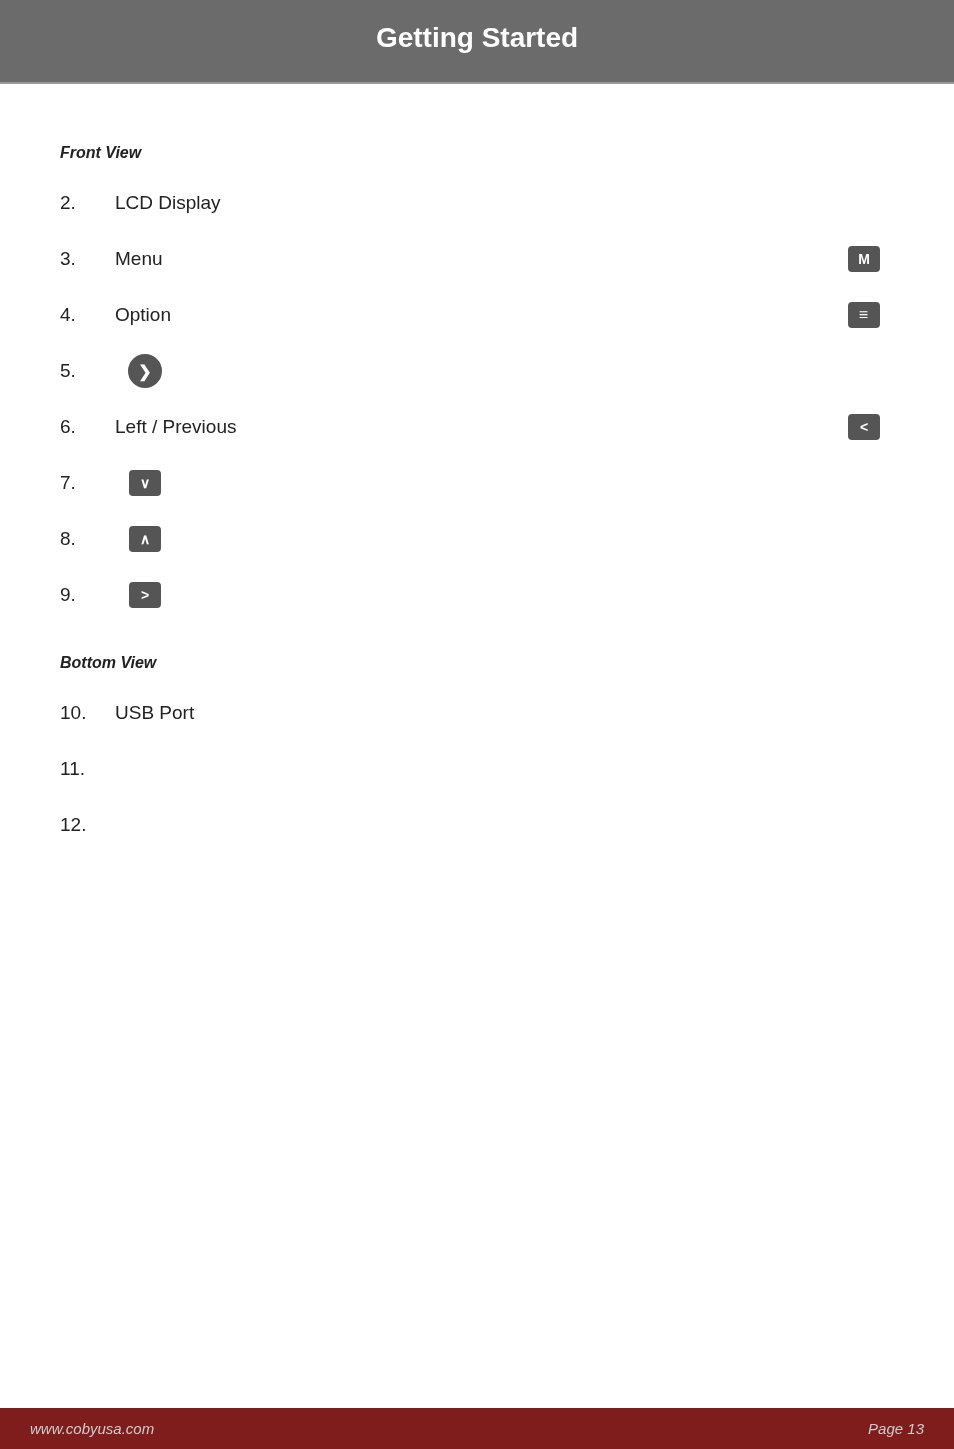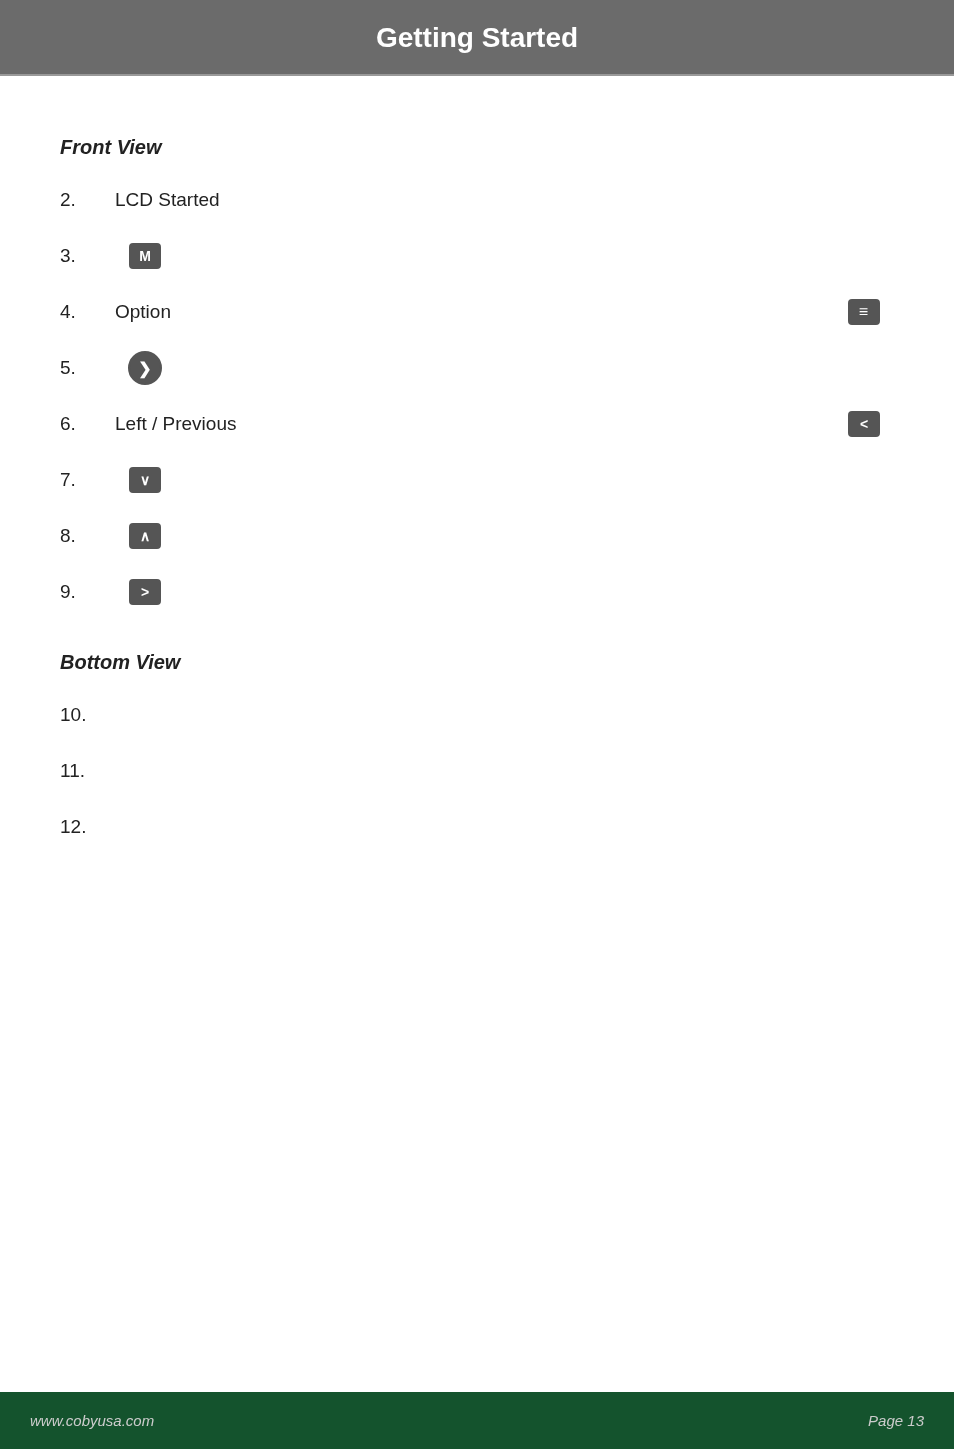--- a/index.html
+++ b/index.html
@@ -9,33 +9,33 @@
       min-height: 1449px;
       background: #ffffff;
       font-family: Arial, Helvetica, sans-serif;
       position: relative;
     }
 
     .header {
       background: #6b6b6b;
       color: #ffffff;
       text-align: center;
-      padding: 22px 0 20px;
+      padding: 22px 0 28px;
       font-size: 28px;
       font-weight: bold;
     }
 
     .content {
       padding: 30px 60px 80px 60px;
     }
 
     .section-title {
       font-style: italic;
       font-weight: bold;
-      font-size: 20px;
+      font-size: 16px;
       color: #222;
       margin-top: 30px;
       margin-bottom: 18px;
     }
 
     .item-row {
       display: flex;
       align-items: center;
       margin-bottom: 10px;
       font-size: 19px;
@@ -89,51 +89,52 @@
       border: none;
       border-top: 2px solid #999;
       margin: 0 0 0 0;
     }
 
     .footer {
       position: absolute;
       bottom: 0;
       left: 0;
       right: 0;
-      background: #14532d;
+      background: #7f1d1d;
       color: #ccc;
       font-style: italic;
       font-size: 15px;
-      padding: 20px 30px;
+      padding: 12px 30px;
       display: flex;
       justify-content: space-between;
       align-items: center;
     }
   </style>
 </head>
 <body>
 
 <div class="header">
   <span>Getting Started</span>
 </div>
 
 <hr class="divider-line">
 
 <div class="content">
 
   <div class="section-title">Front View</div>
 
   <div class="item-row">
     <span class="item-num">2.</span>
-    <span class="item-label">LCD Started</span>
+    <span class="item-label">LCD Display</span>
     <div class="item-icon"></div>
   </div>
 
   <div class="item-row">
     <span class="item-num">3.</span>
+    <span class="item-label">Menu</span>
     <div class="item-icon">
       <span class="btn-icon">M</span>
     </div>
   </div>
 
   <div class="item-row">
     <span class="item-num">4.</span>
     <span class="item-label">Option</span>
     <div class="item-icon">
       <span class="btn-icon" style="font-size:16px; letter-spacing:1px;">≡</span>
@@ -173,20 +174,21 @@
     <span class="item-num">9.</span>
     <div class="item-icon">
       <span class="btn-icon">&gt;</span>
     </div>
   </div>
 
   <div class="section-title" style="margin-top: 36px;">Bottom View</div>
 
   <div class="item-row">
     <span class="item-num">10.</span>
+    <span class="item-label">USB Port</span>
     <div class="item-icon"></div>
   </div>
 
   <div class="item-row">
     <span class="item-num">11.</span>
     <div class="item-icon"></div>
   </div>
 
 
   <div class="item-row">

